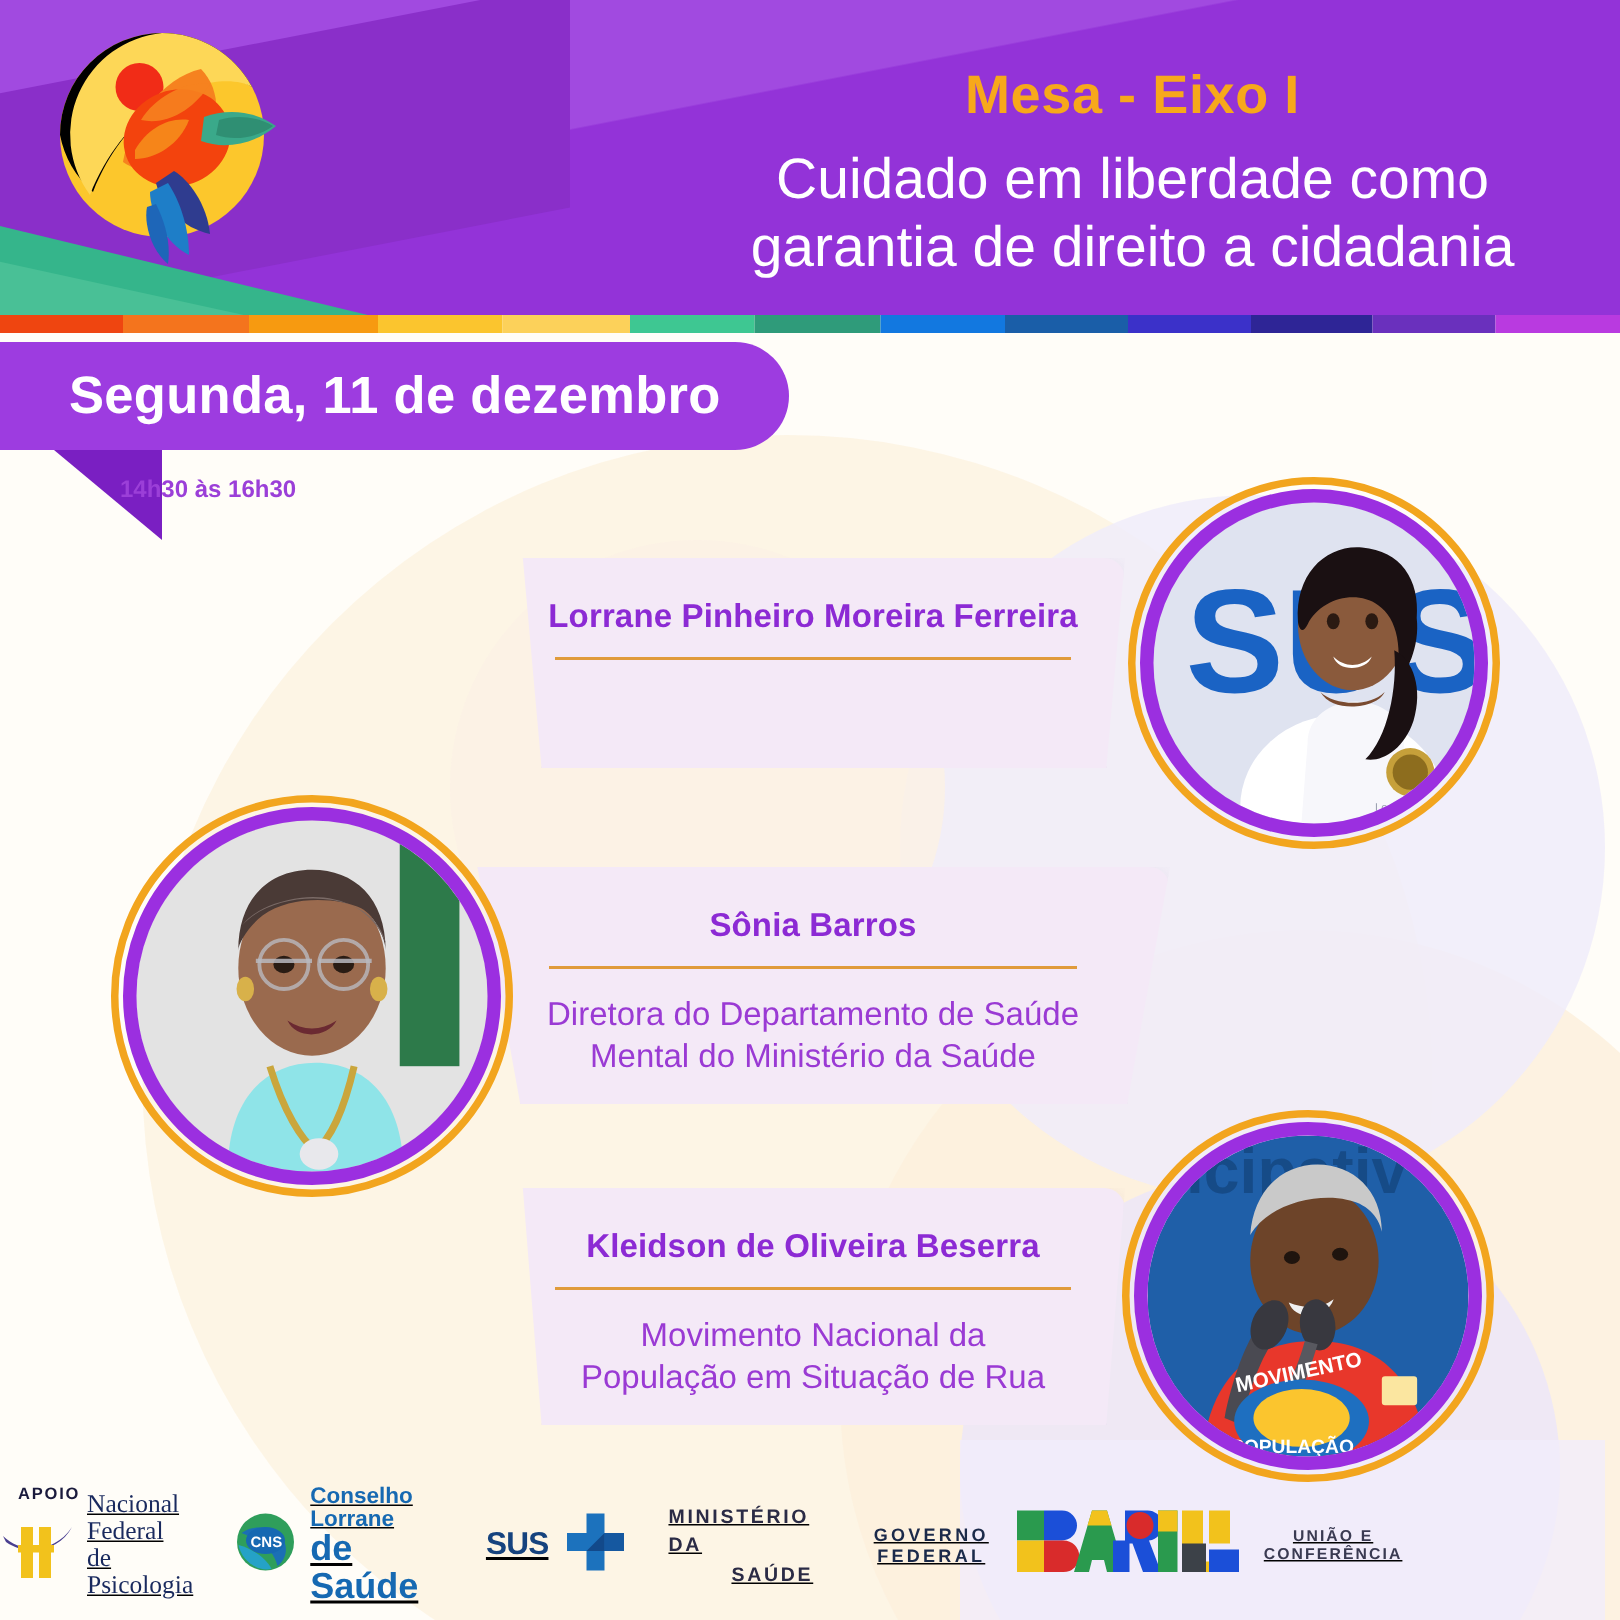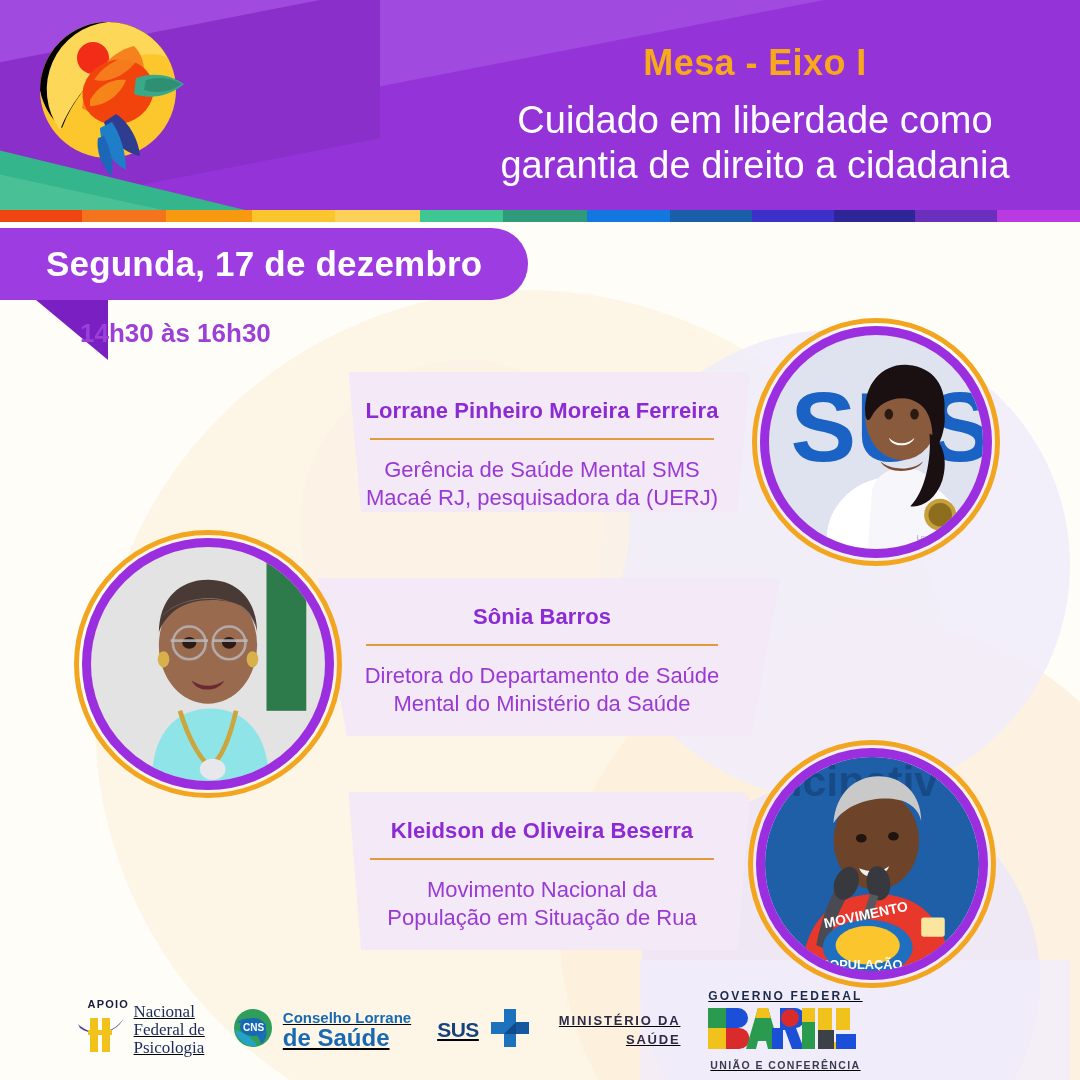--- a/index.html
+++ b/index.html
@@ -97,21 +97,21 @@
   .date-banner .txt {
     color:#ffffff; font-size:35px; font-weight:bold; letter-spacing:.2px;
   }
   .banner-tail {
     position:absolute; left:36px; top:300px; width:72px; height:60px;
     background:#7a1fc2; z-index:5;
     clip-path:polygon(0 0, 100% 0, 100% 100%);
   }
   .time-label {
     position:absolute; left:80px; top:318px; z-index:6;
-    color:#9b3fd8; font-size:26px; font-weight:bold;
+    color:#9b3fd8; font-size:16px; font-weight:bold;
   }
 
   
   .card {
     position:absolute; z-index:4;
     background:#f4e9f7;
     box-shadow:0 5px 14px rgba(120,80,160,.12);
     padding:26px 30px 26px 30px;
     text-align:center;
   }
@@ -254,31 +254,27 @@
       <span style="background: rgb(18, 120, 224); width: 120px;"></span>
       <span style="background: rgb(26, 94, 168); width: 118px;"></span>
       <span style="background: rgb(59, 49, 201); width: 118px;"></span>
       <span style="background: rgb(46, 37, 150); width: 118px;"></span>
       <span style="background: rgb(106, 48, 189); width: 118px;"></span>
       <span style="background: rgb(185, 58, 224); width: 120px;"></span>
     </div>
 
   <div class="banner-tail"></div>
   <div class="date-banner">
-    <span class="txt">Segunda, 17 de dezembro</span>
+    <span class="txt">Segunda, 11 de dezembro</span>
   </div>
   <div class="time-label">14h30 às 16h30</div>
 
   <div class="card" id="card1">
     <div class="nm">Lorrane Pinheiro Moreira Ferreira</div>
     <div class="rule"></div>
-    <div class="role">
-      <div>Gerência de Saúde Mental SMS</div>
-      <div>Macaé RJ, pesquisadora da (UERJ)</div>
-    </div>
   </div>
 
   <div class="card" id="card2">
     <div class="nm">Sônia Barros</div>
     <div class="rule"></div>
     <div class="role">
       <div>Diretora do Departamento de Saúde</div>
       <div>Mental do Ministério da Saúde</div>
     </div>
   </div>
@@ -412,21 +408,21 @@
       </span>
     </div>
 
     <div class="flogo">
       <span class="ms-text">
         <span style="display:block">MINISTÉRIO DA</span>
         <span class="b2">SAÚDE</span>
       </span>
     </div>
 
-    <div class="flogo" style="flex-direction:column; gap:3px;">
+    <div class="flogo" style="gap:3px;">
       <span class="gf-top">GOVERNO FEDERAL</span>
       <span>
         <svg width="158" height="46" viewBox="0 0 158 46" aria-hidden="true">
           <rect x="2" y="2" width="18" height="20" fill="#2a9a4e"></rect>
           <rect x="2" y="22" width="18" height="21" fill="#f2c21c"></rect>
           <path d="M20 2h12a10 10 0 0 1 0 20H20z" fill="#1b4fd8"></path>
           <path d="M20 22h13a10.5 10.5 0 0 1 0 21H20z" fill="#d92b2b"></path>
           <path d="M40 43 52 2h10l12 41H62l-2-8h-8l-2 8z" fill="#2a9a4e"></path>
           <path d="M52 2h10l3 10H49z" fill="#f2c21c"></path>
           <path d="M74 2h14a10 10 0 0 1 2 20l8 21H86l-7-19h-2v19H66V22h8z" fill="#1b4fd8"></path>

